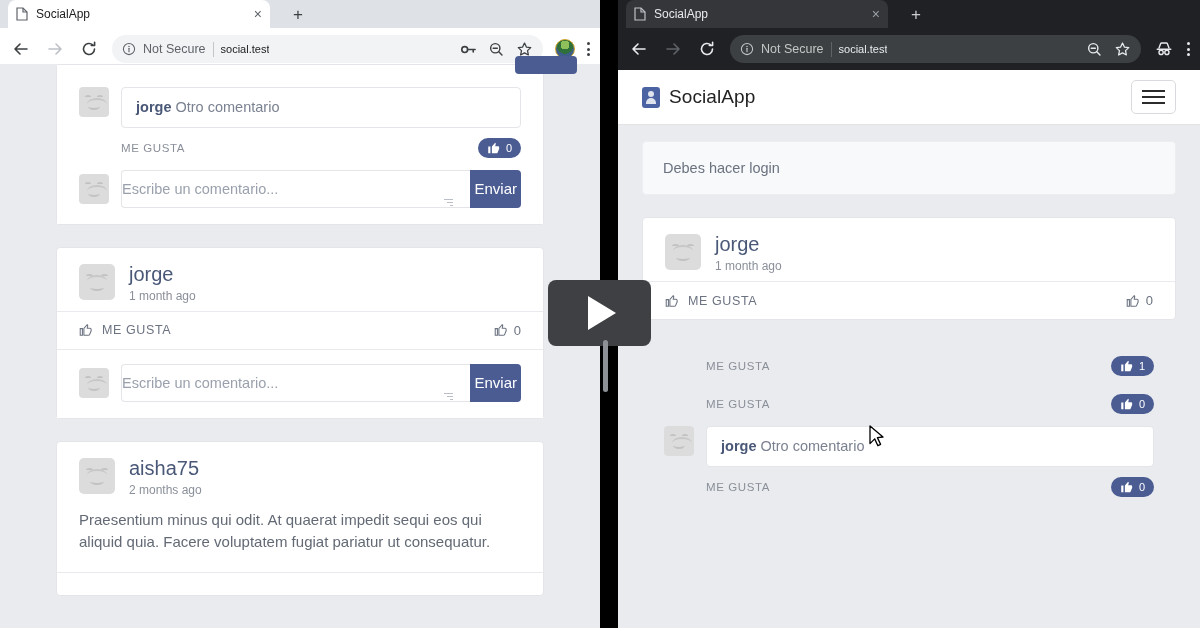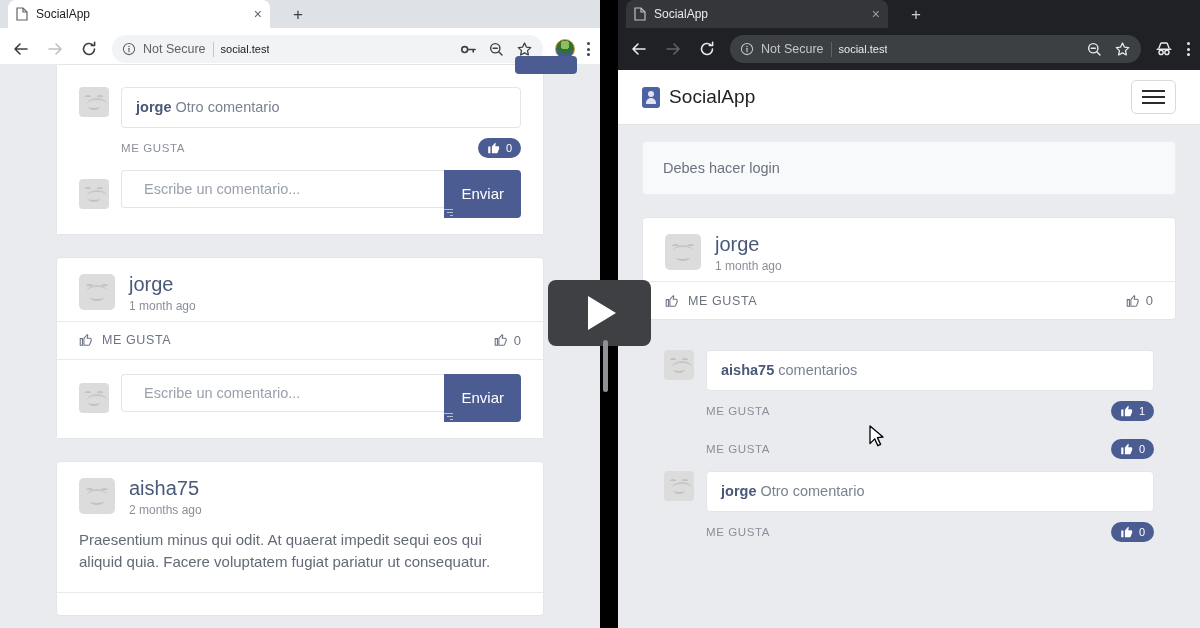--- a/index.html
+++ b/index.html
@@ -153,27 +153,27 @@
     background: #4b5c93; color: #fff; border-radius: 12px; height: 20px; min-width: 38px;
     display: flex; align-items: center; justify-content: center; gap: 5px;
     font-size: 11px; padding: 0 9px;
   }
   .form-row { display: flex; gap: 12px; align-items: center; }
   .cinput {
     flex: 1; display: flex; align-items: stretch; position: relative;
   }
   .cinput input {
     flex: 1; border: 1px solid #e3e5e8; border-right: none; border-radius: 4px 0 0 4px;
-    padding: 0 22px; height: 38px; font-size: 14.5px; color: #6b7280;
+    padding: 0 0; height: 38px; font-size: 14.5px; color: #6b7280;
     font-family: "Liberation Sans", sans-serif; outline: none; background: #fff;
   }
   .cinput input::placeholder { color: #9aa1ad; }
   .send-btn {
     background: #4b5c93; color: #fff; border: none; border-radius: 0 4px 4px 0;
-    padding: 0 17px; height: 48px; font-size: 15px;
+    padding: 0 4px; height: 38px; font-size: 15px;
     font-family: "Liberation Sans", sans-serif; cursor: pointer;
   }
   .resize-grip {
     position: absolute; right: 68px; bottom: 2px; width: 9px; height: 9px; pointer-events: none;
   }
   .resize-grip i { display: block; height: 1px; background: #b9bec7; margin-top: 2px; }
   .resize-grip i:nth-child(1) { width: 9px; margin-left: 0; }
   .resize-grip i:nth-child(2) { width: 6px; margin-left: 3px; }
   .resize-grip i:nth-child(3) { width: 3px; margin-left: 6px; }
 
@@ -502,33 +502,20 @@
               <svg class="thumb" viewBox="0 0 16 16">
                   <path d="M5.6 14h5.1c.7 0 1.3-.4 1.5-1l1.6-3.8c0-.1.1-.3.1-.4V7.4c0-.8-.6-1.4-1.4-1.4H9.4l.6-3c0-.2 0-.4-.1-.5l-.6-.6L5.6 6.2v7.8zM1.4 6.4h2.5V14H1.4z" fill="none" stroke="#6b7280" stroke-width="1.2"></path>
                 </svg>
               <span>0</span>
             </span>
           </div>
         </div>
 
         <div class="comments plain">
 
-          <div class="crow">
-            <div class="ava sm">
-                <span class="eyes">
-                  <b></b>
-                  <b></b>
-                </span>
-                <span class="mouth"></span>
-              </div>
-            <div class="cbox">
-              <b>aisha75</b>
-              <span>comentarios</span>
-            </div>
-          </div>
           <div class="cmeta">
             <span class="cmeta-lbl">ME GUSTA</span>
             <span class="pill">
               <svg class="thumb" viewBox="0 0 16 16">
                   <path d="M5.6 14h5.1c.7 0 1.3-.4 1.5-1l1.6-3.8c0-.1.1-.3.1-.4V7.4c0-.8-.6-1.4-1.4-1.4H9.4l.6-3c0-.2 0-.4-.1-.5l-.6-.6L5.6 6.2v7.8zM1.4 6.4h2.5V14H1.4z" fill="#fff"></path>
                 </svg>
               <span>1</span>
             </span>
           </div>
 

